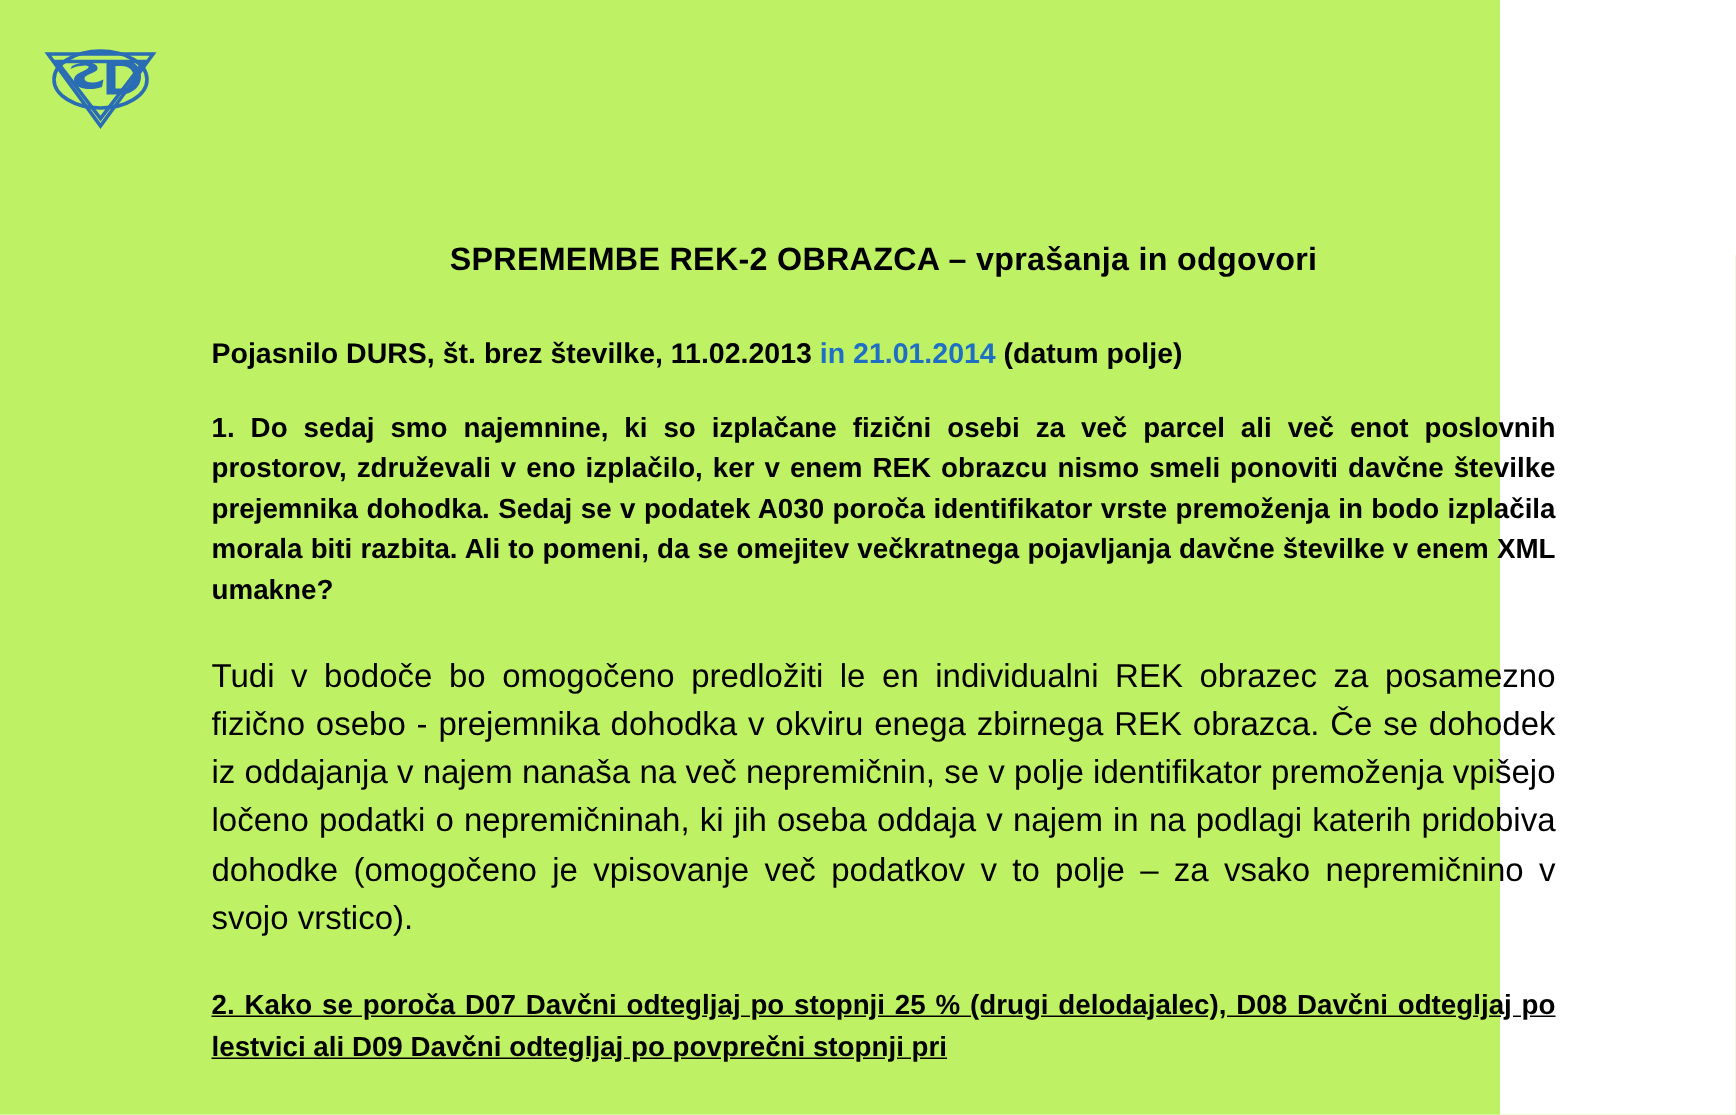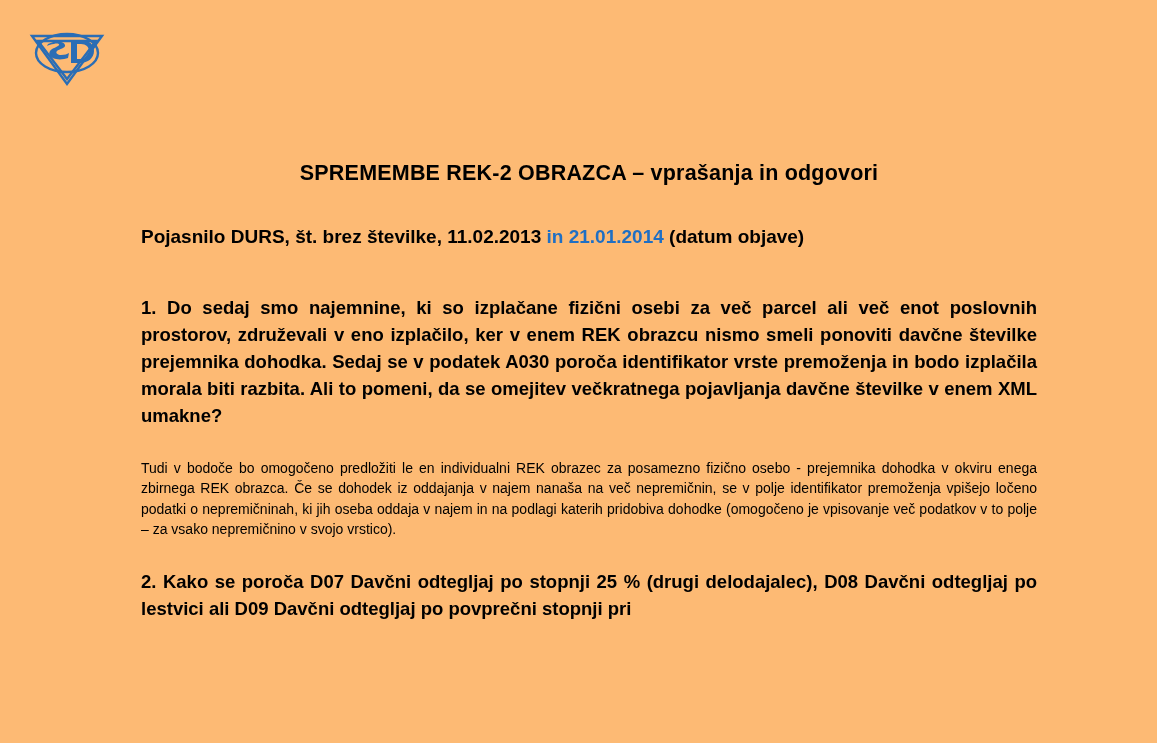--- a/index.html
+++ b/index.html
@@ -9,23 +9,23 @@
   }
   body {
     width: 1157px;
     height: 743px;
     font-family: "Liberation Sans", sans-serif;
     color: #000000;
     overflow: hidden;
   }
   .page {
     position: relative;
-    width: 1157px;
+    width: 1000px;
     height: 743px;
-    background: #fdba74;
+    background: #bef264;
   }
   .logo {
     position: absolute;
     left: 24px;
     top: 26px;
     width: 86px;
     height: 64px;
   }
   .content {
     position: absolute;
@@ -49,32 +49,33 @@
   }
   .subtitle .accent {
     color: #1f6fc4;
   }
   .q-block {
     font-size: 18.5px;
     font-weight: bold;
     text-align: justify;
     text-align-last: left;
     line-height: 1.47;
-    margin-top: 44px;
+    margin-top: 21px;
   }
   .a-block {
-    font-size: 14px;
+    font-size: 22px;
     font-weight: normal;
     text-align: justify;
     text-align-last: left;
     line-height: 1.47;
     margin-top: 28px;
   }
   .q-block.second {
     margin-top: 28px;
+    text-decoration: underline;
   }
 </style>
 </head>
 <body>
 
 <div class="page">
 
   <div class="logo">
     <svg width="86" height="64" viewBox="0 0 86 64" xmlns="http://www.w3.org/2000/svg">
       <g fill="none" stroke="#2a6db5" stroke-width="2.4">
@@ -86,21 +87,21 @@
         <path d="M24 18 c8,-4 16,-3 17,1 c1,3 -6,4 -8,6 c-2,2 1,4 4,4 c4,0 6,-1 8,-2 l-1,5 c-3,1 -8,2 -12,1 c-6,-1 -8,-5 -6,-8 c2,-3 8,-4 9,-6 c1,-1 -2,-2 -5,-1 c-3,0 -5,1 -7,2 z"></path>
         <path d="M47 14 h10 c9,0 13,5 13,11 c0,7 -6,12 -14,12 h-9 z m6 4 v15 h4 c5,0 8,-3 8,-8 c0,-4 -3,-7 -8,-7 z"></path>
       </g>
     </svg>
   </div>
 
   <div class="content">
 
     <h1 class="doc-title">SPREMEMBE REK-2 OBRAZCA – vprašanja in odgovori</h1>
 
-    <p class="subtitle"><span>Pojasnilo DURS, št. brez številke, 11.02.2013 </span><span class="accent">in 21.01.2014</span><span> (datum objave)</span></p>
+    <p class="subtitle"><span>Pojasnilo DURS, št. brez številke, 11.02.2013 </span><span class="accent">in 21.01.2014</span><span> (datum polje)</span></p>
 
     <p class="q-block">1. Do sedaj smo najemnine, ki so izplačane fizični osebi za več parcel ali več enot poslovnih prostorov, združevali v eno izplačilo, ker v enem REK obrazcu nismo smeli ponoviti davčne številke prejemnika dohodka. Sedaj se v podatek A030 poroča identifikator vrste premoženja in bodo izplačila morala biti razbita. Ali to pomeni, da se omejitev večkratnega pojavljanja davčne številke v enem XML umakne?</p>
 
     <p class="a-block">Tudi v bodoče bo omogočeno predložiti le en individualni REK obrazec za posamezno fizično osebo - prejemnika dohodka v okviru enega zbirnega REK obrazca. Če se dohodek iz oddajanja v najem nanaša na več nepremičnin, se v polje identifikator premoženja vpišejo ločeno podatki o nepremičninah, ki jih oseba oddaja v najem in na podlagi katerih pridobiva dohodke (omogočeno je vpisovanje več podatkov v to polje – za vsako nepremičnino v svojo vrstico).</p>
 
     <p class="q-block second">2. Kako se poroča D07 Davčni odtegljaj po stopnji 25 % (drugi delodajalec), D08 Davčni odtegljaj po lestvici ali D09 Davčni odtegljaj po povprečni stopnji pri</p>
 
   </div>
 </div>
 

